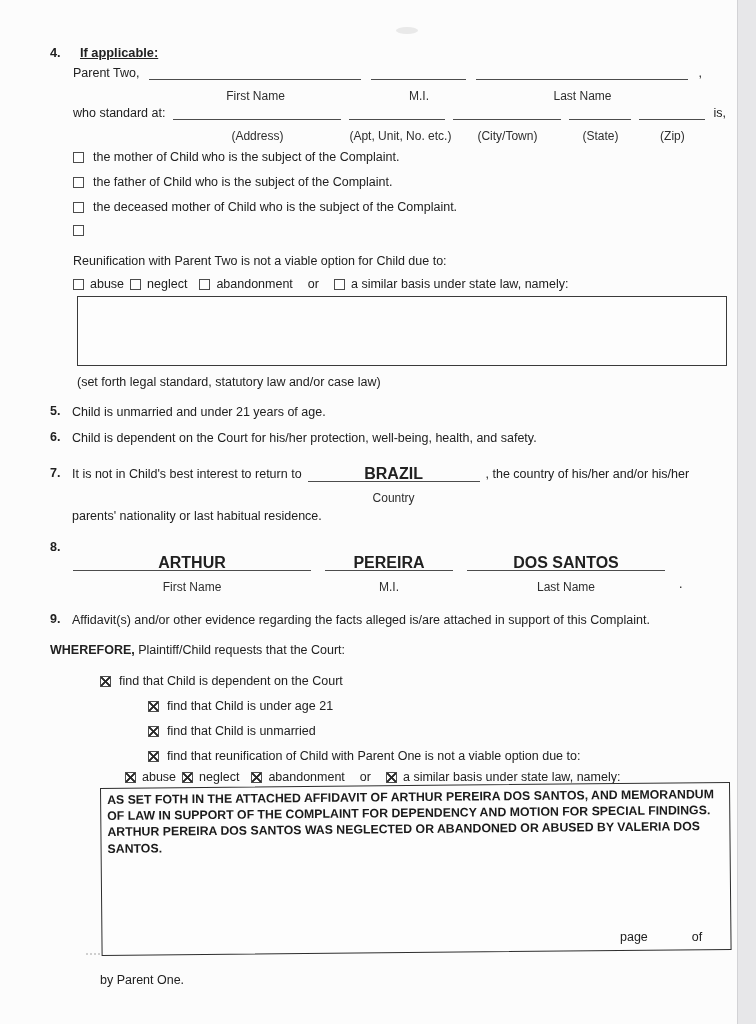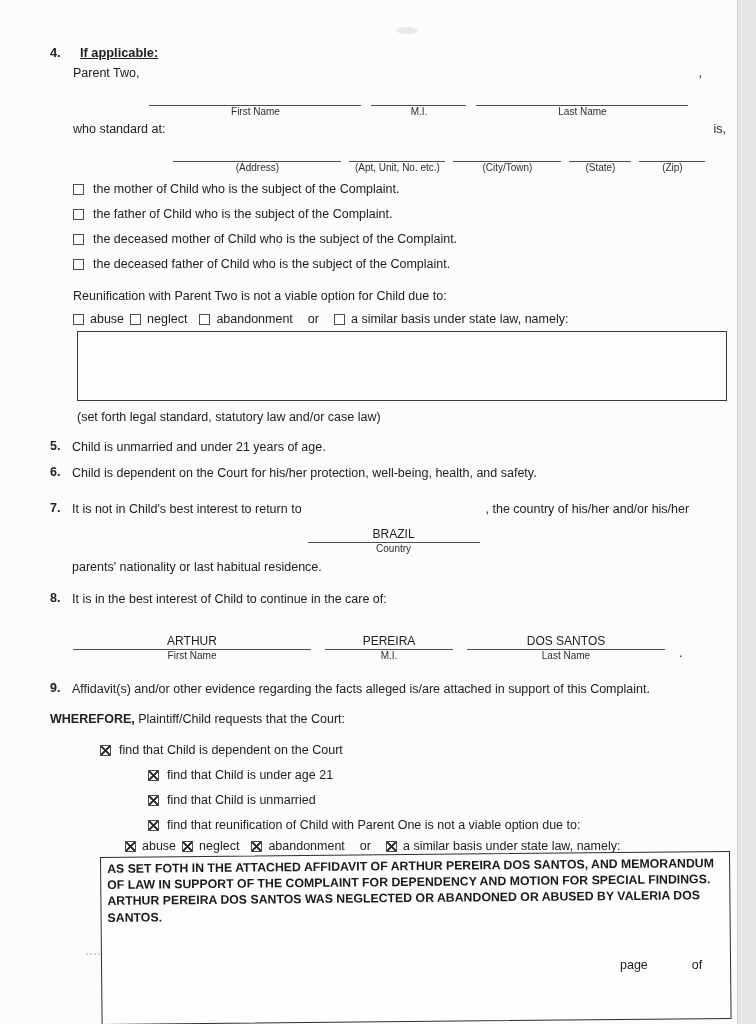--- a/index.html
+++ b/index.html
@@ -19,22 +19,22 @@
 
   .bold { font-weight:bold; }
   .h4row { margin:45px 0 0 50px; display:flex; gap:8px; font-size:12.8px; }
   .h4row .heading { font-weight:bold; text-decoration:underline; }
   .num { font-weight:bold; width:22px; flex:none; }
 
   .fieldrow { display:flex; align-items:flex-start; margin-left:73px; gap:10px; }
   .lbl { line-height:16px; white-space:nowrap; }
   .field { display:inline-flex; flex-direction:column; align-items:stretch; flex:none; }
   .field .line { border-bottom:1.4px solid #4c4c4c; min-height:15px; text-align:center;
-    font-weight:normal; font-size:12px; line-height:15px; padding:0 2px; white-space:nowrap;margin-top:26px; }
-  .field .cap { font-size:10px; text-align:center; color:#2e2e2e; margin-top:1px; line-height:10px; white-space:nowrap; }
+    font-weight:bold; font-size:16px; line-height:15px; padding:0 2px; white-space:nowrap; }
+  .field .cap { font-size:12px; text-align:center; color:#2e2e2e; margin-top:11px; line-height:10px; white-space:nowrap; }
   .suffix { line-height:16px; }
 
   .cb { width:11px; height:11px; border:1.2px solid #4c4c4c; flex:none;
     display:inline-block; background:#fff; }
   .cb.checked {
     background-image:
       linear-gradient(45deg,  transparent 41%, #2a2a2a 45%, #2a2a2a 55%, transparent 59%),
       linear-gradient(135deg, transparent 41%, #2a2a2a 45%, #2a2a2a 55%, transparent 59%);
   }
   .cbrow { display:flex; align-items:center; gap:9px; margin-left:73px; line-height:14px; }
@@ -56,21 +56,21 @@
 
   .reqrow { display:flex; align-items:center; gap:8px; margin-left:100px; line-height:14px; }
   .reqrow + .reqrow { margin-top:11px;padding-left:48px; }
   .inlinecbs.lvl2 { margin-left:125px; }
 
   .statementbox { margin:4px 0 0 100px; width:630px; height:168px;
     border:1.6px solid #2e2e2e; padding:3px 6px; background:#fdfdfd;
     font-weight:bold; font-size:12.3px; line-height:1.32; color:#1b1b1b;
     transform:rotate(-0.55deg); transform-origin:left top; }
   .byline { margin:16px 0 0 100px; line-height:16px; }
-  .footer { position:absolute; left:620px; top:958px; display:flex; gap:44px; }
+  .footer { position:absolute; left:620px; top:930px; display:flex; gap:44px; }
 </style>
 </head>
 <body>
 
 <div class="page">
   <div class="edge-strip"></div>
   <div class="smudge"></div>
   <div class="artifact"></div>
 
   <div class="h4row">
@@ -128,21 +128,20 @@
     <div class="cbrow">
       <span class="cb"></span>
       <span>the father of Child who is the subject of the Complaint.</span>
     </div>
     <div class="cbrow">
       <span class="cb"></span>
       <span>the deceased mother of Child who is the subject of the Complaint.</span>
     </div>
     <div class="cbrow">
       <span class="cb"></span>
-      <span>the deceased father of Child who is the subject of the Complaint.</span>
     </div>
   </div>
 
   <div class="plaintext" style="margin-top:17px;">Reunification with Parent Two is not a viable option for Child due to:</div>
 
   <div class="inlinecbs" style="margin-top:8px;">
     <span class="cb"></span>
     <span>abuse</span>
     <span class="cb"></span>
     <span>neglect</span>
@@ -176,21 +175,20 @@
           <span class="cap">Country</span>
         </span>
         <span class="txt">, the country of his/her and/or his/her</span>
       </span>
       <span style="display:block; margin-top:5px;">parents' nationality or last habitual residence.</span>
     </span>
   </div>
 
   <div class="item" style="margin-top:16px;">
     <span class="num">8.</span>
-    <span class="body">It is in the best interest of Child to continue in the care of:</span>
   </div>
   <div class="namesrow">
     <span class="field" style="width:238px;">
       <span class="line">ARTHUR</span>
       <span class="cap">First Name</span>
     </span>
     <span class="field" style="width:128px;">
       <span class="line">PEREIRA</span>
       <span class="cap">M.I.</span>
     </span>

